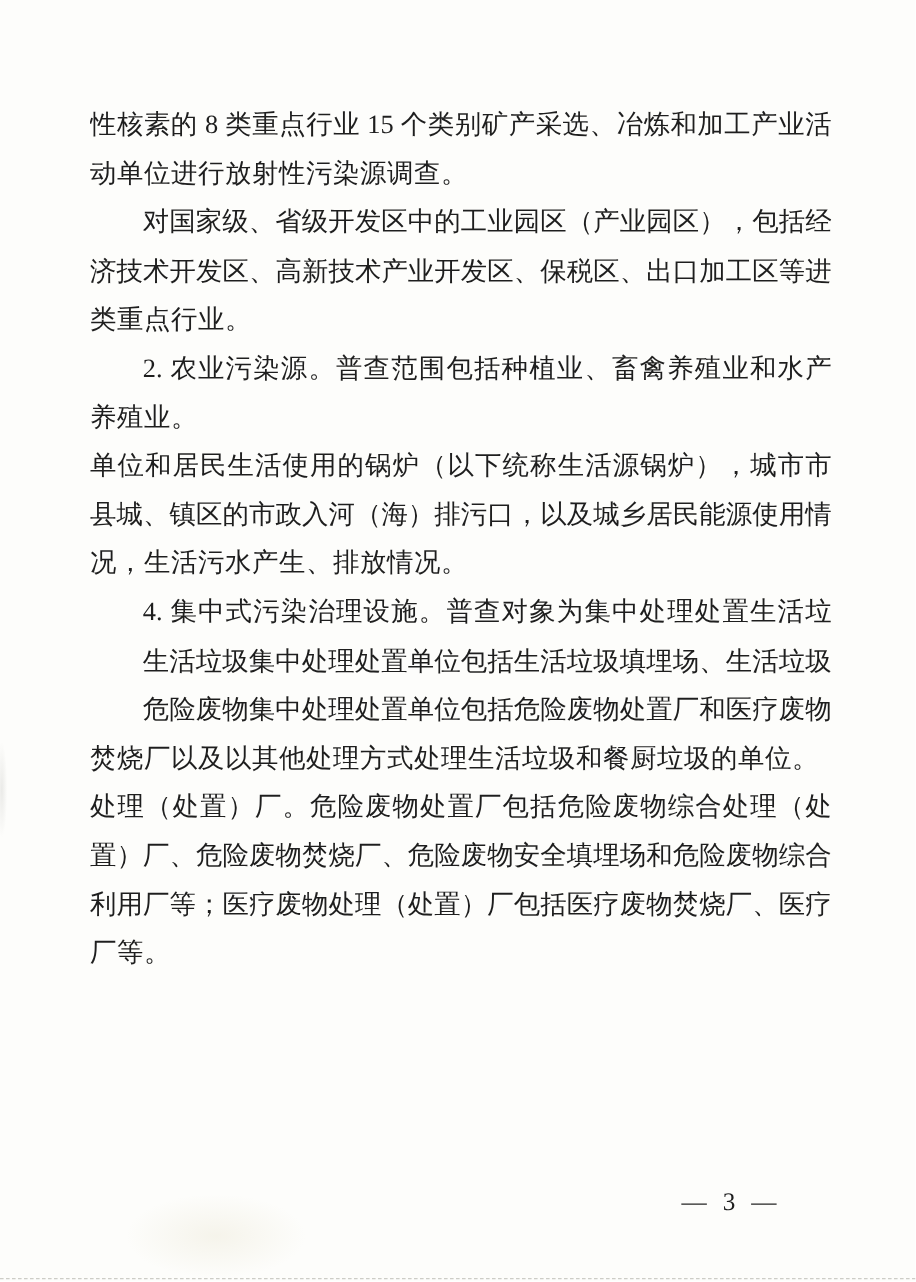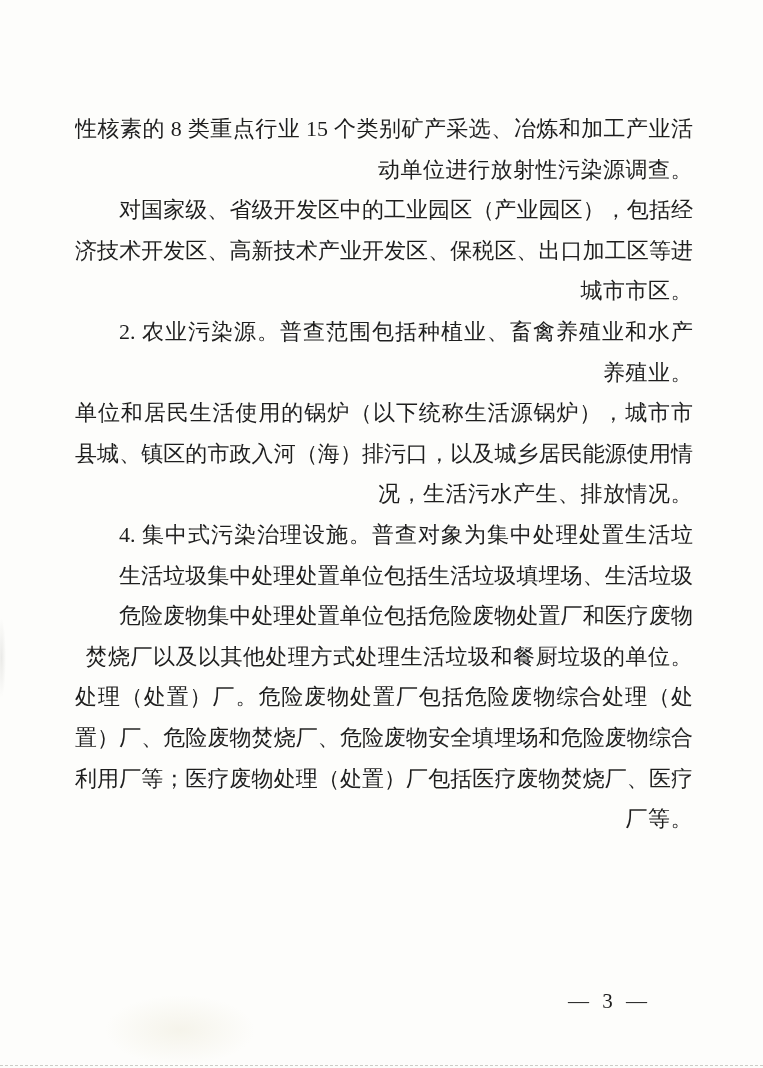--- a/index.html
+++ b/index.html
@@ -12,29 +12,29 @@
     width: 763px;
     height: 1068px;
     overflow: hidden;
     background: #fdfdfb;
     color: #1e1e1e;
     font-family: "Liberation Serif", "DejaVu Serif", serif;
   }
   .textblock {
     position: absolute;
     left: 75px;
-    top: 109px;
+    top: 84px;
     width: 618px;
   }
   .ln {
     height: 40.6px;
     line-height: 40.6px;
     font-size: 22px;
     overflow: hidden;
-    text-align: right;
+    text-align: left;
     letter-spacing: 0.5px;
   }
   .ln.full {
     letter-spacing: 0;
     text-align: justify;
     text-align-last: justify;
     text-justify: inter-character;
   }
   .ln.ind {
     padding-left: 44px;
@@ -81,21 +81,21 @@
 </head>
 <body>
 
 <div class="page">
 
   <div class="textblock">
     <div class="ln full">性核素的 8 类重点行业 15 个类别矿产采选、冶炼和加工产业活</div>
     <div class="ln end">动单位进行放射性污染源调查。</div>
     <div class="ln full ind">对国家级、省级开发区中的工业园区（产业园区），包括经</div>
     <div class="ln full">济技术开发区、高新技术产业开发区、保税区、出口加工区等进</div>
-    <div class="ln end">城市市区。</div>
+    <div class="ln end">类重点行业。</div>
     <div class="ln full ind">2. 农业污染源。普查范围包括种植业、畜禽养殖业和水产</div>
     <div class="ln end">养殖业。</div>
     <div class="ln full">单位和居民生活使用的锅炉（以下统称生活源锅炉），城市市区、</div>
     <div class="ln full">县城、镇区的市政入河（海）排污口，以及城乡居民能源使用情</div>
     <div class="ln end">况，生活污水产生、排放情况。</div>
     <div class="ln full ind">4. 集中式污染治理设施。普查对象为集中处理处置生活垃</div>
     <div class="ln full ind">生活垃圾集中处理处置单位包括生活垃圾填埋场、生活垃圾</div>
     <div class="ln full ind">危险废物集中处理处置单位包括危险废物处置厂和医疗废物</div>
     <div class="ln end">焚烧厂以及以其他处理方式处理生活垃圾和餐厨垃圾的单位。</div>
     <div class="ln full">处理（处置）厂。危险废物处置厂包括危险废物综合处理（处</div>

